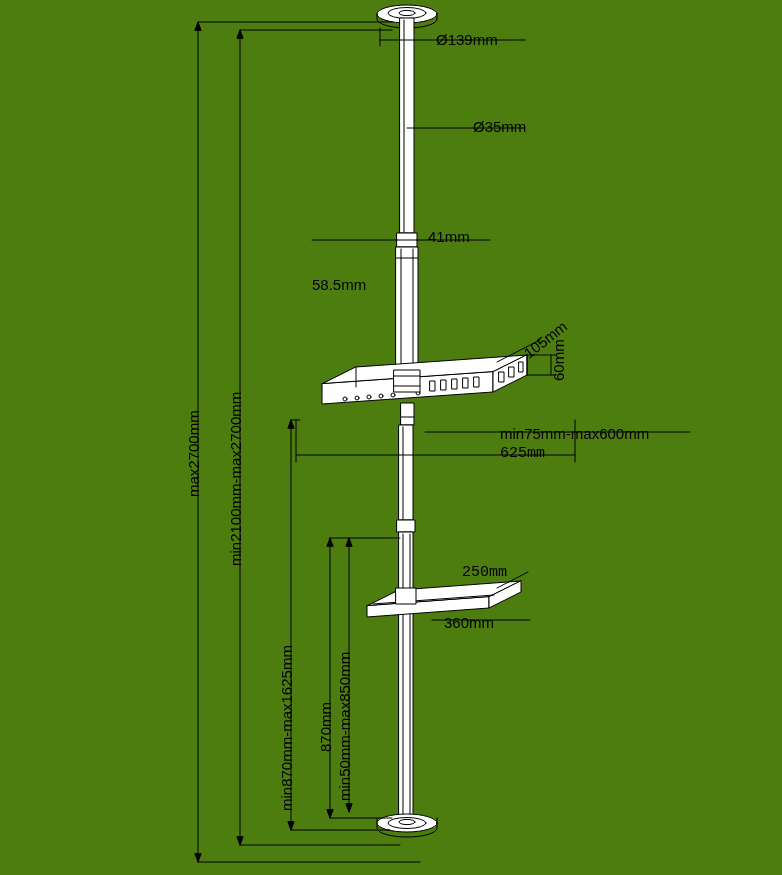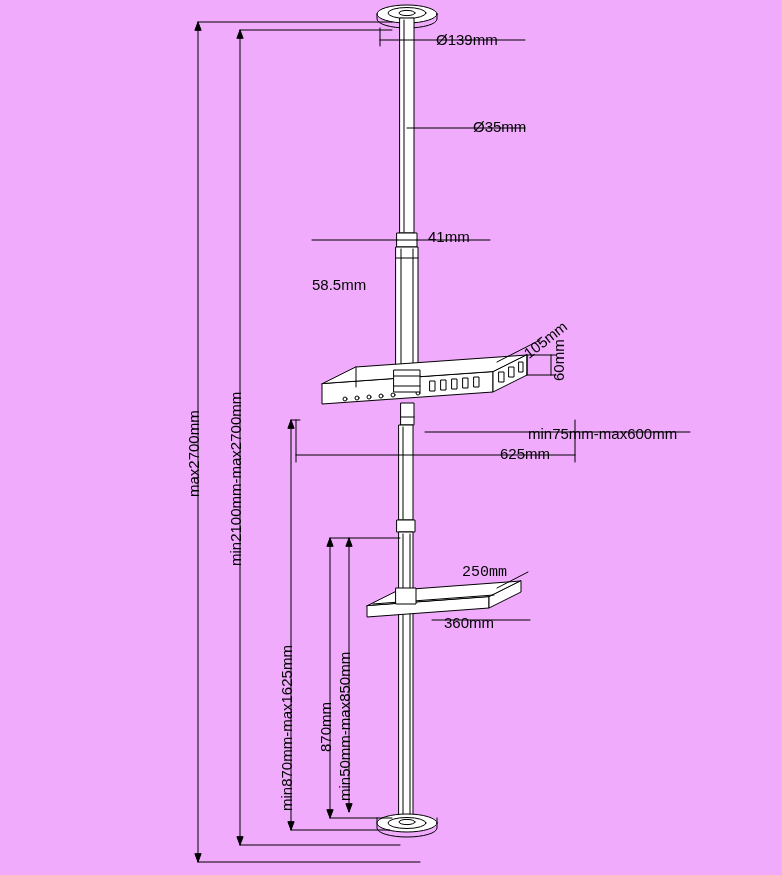--- a/index.html
+++ b/index.html
@@ -9,21 +9,21 @@
   }
   body {
     font-family: "Liberation Sans", sans-serif;
     color: #000000;
   }
   #stage {
     position: relative;
     width: 782px;
     height: 875px;
     overflow: hidden;
-    background: #f0abfc;
+    background: #4d7c0f;
   }
   #drawing {
     position: absolute;
     left: 0;
     top: 0;
     width: 782px;
     height: 875px;
   }
   .dimtext {
     position: absolute;
@@ -187,23 +187,23 @@
   <div class="dimtext" style="left:436px; top:119px;margin-left:37px;">Ø35mm</div>
 
   <div class="dimtext" style="left:312px; top:229px;margin-top:48px;">58.5mm</div>
 
   <div class="dimtext" style="left:428px; top:229px;">41mm</div>
 
   <div class="dimtext rot-diag" style="left:521px; top:349px;">105mm</div>
 
   <div class="dimtext rot-diag2" style="left:551px; top:381px;">60mm</div>
 
-  <div class="dimtext" style="left:528px; top:426px;">min75mm-max600mm</div>
-
-  <div class="dimtext" style="left:500px; top:446px;">625mm</div>
+  <div class="dimtext" style="left:500px; top:426px;">min75mm-max600mm</div>
+
+  <div class="dimtext" style="left:500px; top:446px;font-family:Liberation Mono, monospace;">625mm</div>
 
   <div class="dimtext" style="left:462px; top:565px;font-family:Liberation Mono, monospace;">250mm</div>
 
   <div class="dimtext" style="left:444px; top:615px;">360mm</div>
 
   <div class="dimtext rot90" style="left:186px; top:497px;">max2700mm</div>
 
   <div class="dimtext rot90" style="left:228px; top:566px;">min2100mm-max2700mm</div>
 
   <div class="dimtext rot90" style="left:279px; top:811px;">min870mm-max1625mm</div>

